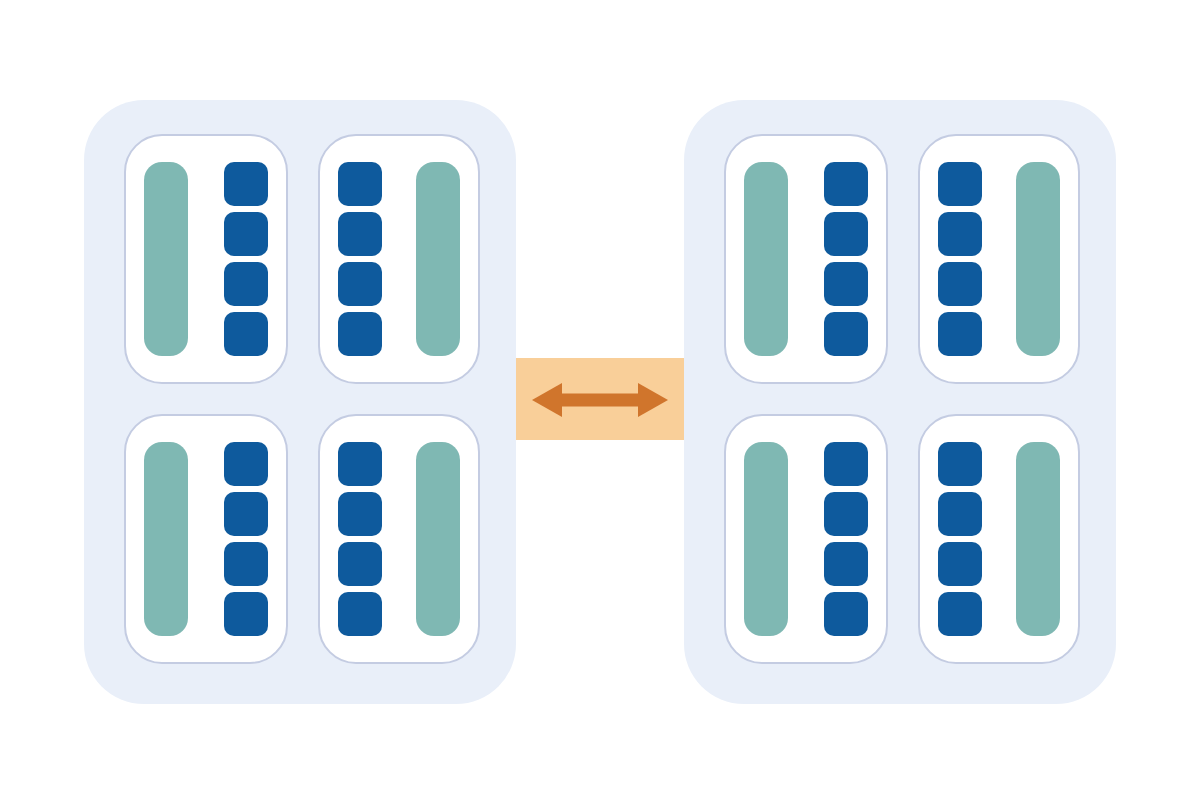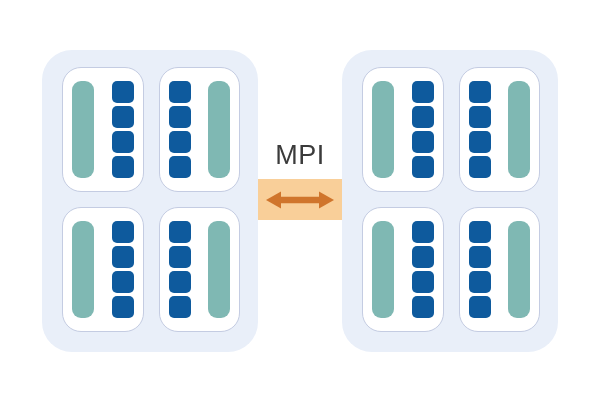--- a/index.html
+++ b/index.html
@@ -113,21 +113,20 @@
           <div class="core"></div>
           <div class="core"></div>
           <div class="core"></div>
           <div class="core"></div>
         </div>
         <div class="bar"></div>
       </div>
     </div>
 
   <div class="interconnect">
-    <div class="mpi-label">MPI</div>
     <div class="mpi-band">
       <svg viewBox="0 0 68 22" width="68" height="22">
         <line x1="11" y1="11" x2="57" y2="11" stroke="var(--arrow)" stroke-width="6.5"></line>
         <polygon points="0,11 15,2.5 15,19.5" fill="var(--arrow)"></polygon>
         <polygon points="68,11 53,2.5 53,19.5" fill="var(--arrow)"></polygon>
       </svg>
     </div>
   </div>
 
   <div class="node node-right" id="node-right">

